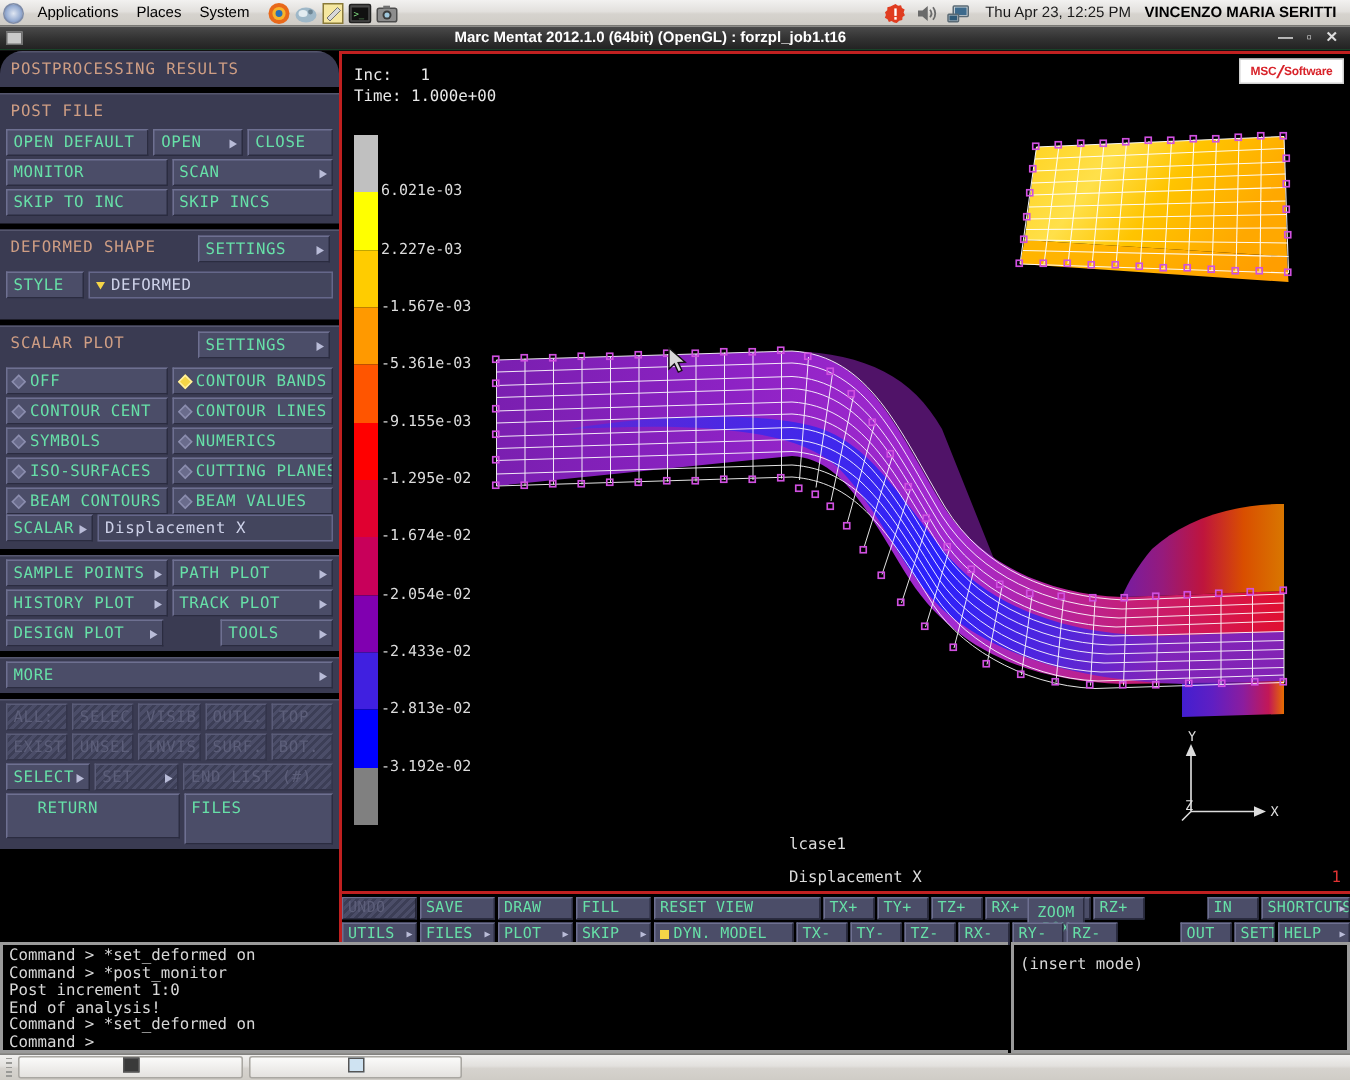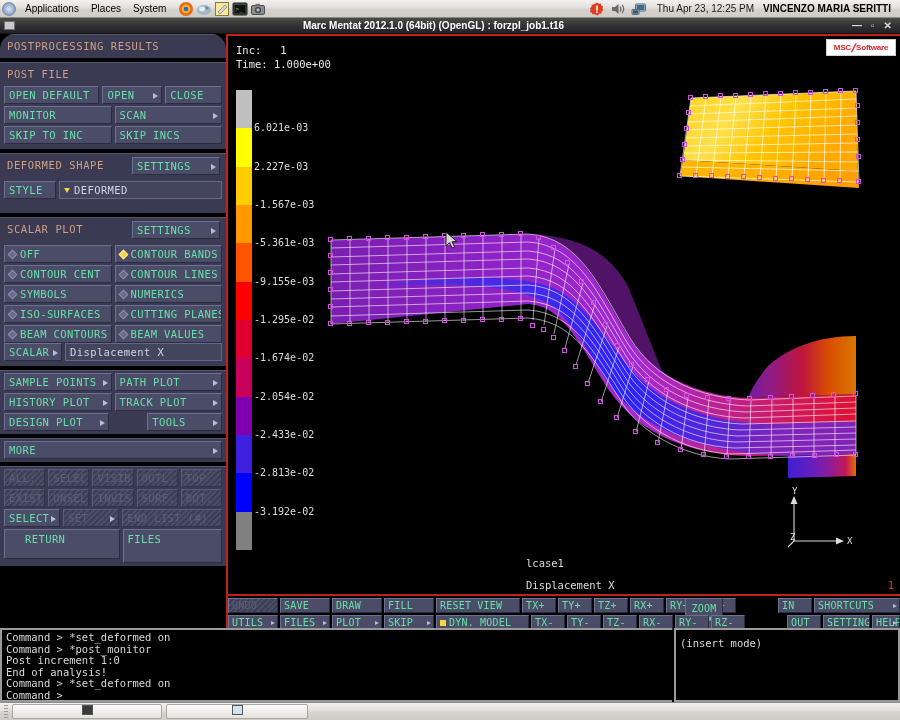--- a/index.html
+++ b/index.html
@@ -731,21 +731,21 @@
         <div class="vp-label vp-scalar">Displacement X</div>
         <div class="vp-label vp-num">1</div>
       </div>
 
       <div class="btoolbar">
         <div class="btrow">
           <div class="bbtn disabled" style="width:50px">UNDO</div>
           <div class="bbtn" style="width:50px">SAVE</div>
           <div class="bbtn" style="width:50px">DRAW</div>
           <div class="bbtn" style="width:50px">FILL</div>
-          <div class="bbtn" style="width:84px">RESET VIEW</div>
+          <div class="bbtn" style="width:111px">RESET VIEW</div>
           <div class="bbtn" style="width:34px">TX+</div>
           <div class="bbtn" style="width:34px">TY+</div>
           <div class="bbtn" style="width:34px">TZ+</div>
           <div class="bbtn" style="width:34px">RX+</div>
           <div class="bbtn" style="width:34px">RY+</div>
           <div class="bbtn" style="width:34px">RZ+</div>
           <div class="bbtn bb-stack" style="width:38px;position:absolute;left:457px;top:2px;">
             <span>ZOOM</span>
             <span>BOX</span>
           </div>
@@ -762,21 +762,21 @@
             <span>DYN. MODEL</span>
           </div>
           <div class="bbtn" style="width:34px">TX-</div>
           <div class="bbtn" style="width:34px">TY-</div>
           <div class="bbtn" style="width:34px">TZ-</div>
           <div class="bbtn" style="width:34px">RX-</div>
           <div class="bbtn" style="width:34px">RY-</div>
           <div class="bbtn" style="width:34px">RZ-</div>
           <div class="bbtn" style="width:34px;margin-left:40px;">OUT</div>
           <div class="bbtn" style="flex:1">SETTINGS</div>
-          <div class="bbtn menu" style="width:28px">HELP</div>
+          <div class="bbtn menu" style="width:48px">HELP</div>
         </div>
       </div>
 
       <div class="console">Command &gt; *set_deformed on
 Command &gt; *post_monitor
 Post increment 1:0
 End of analysis!
 Command &gt; *set_deformed on
 Command &gt; </div>
       <div class="status">

